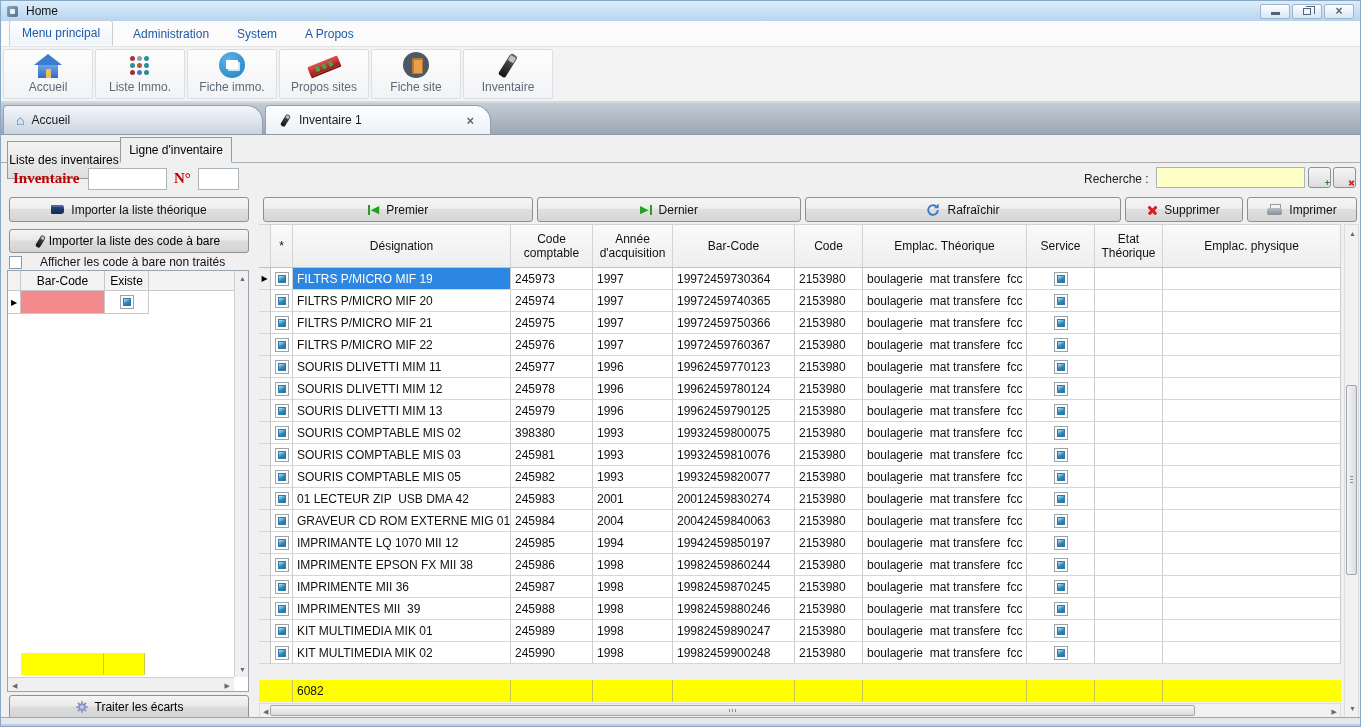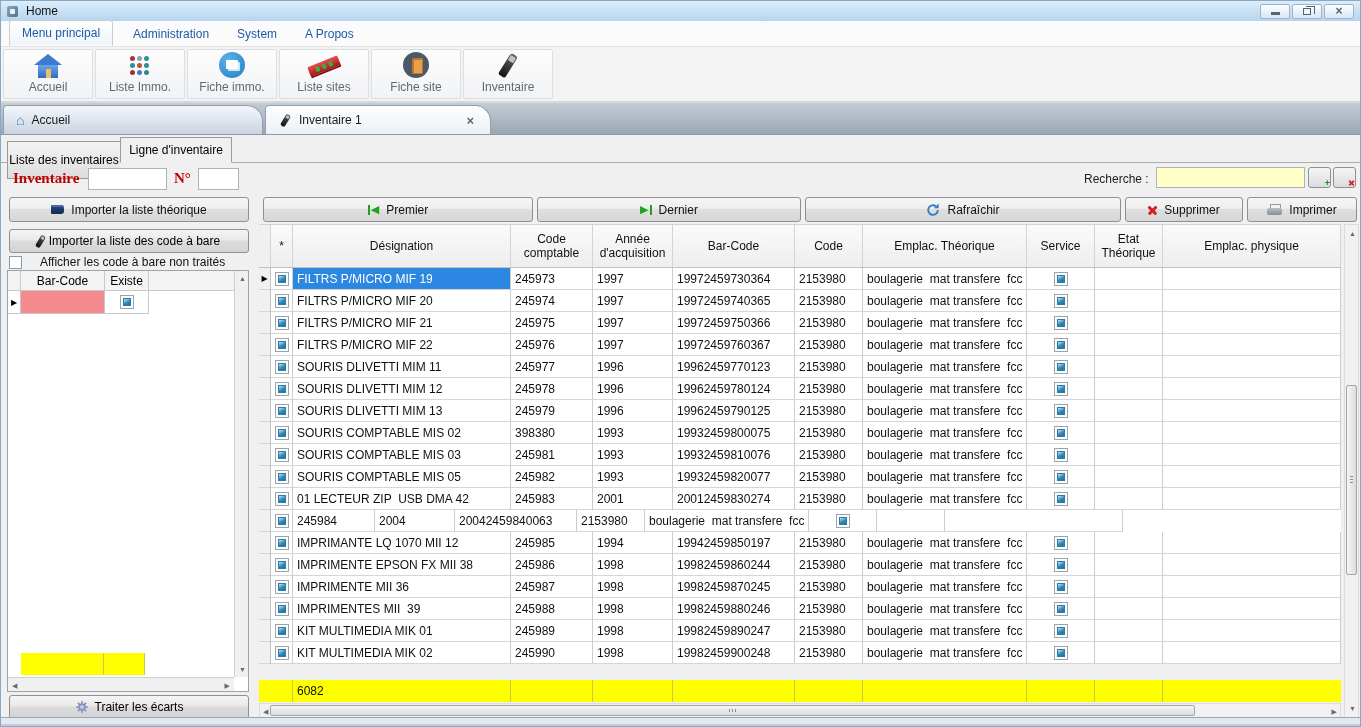--- a/index.html
+++ b/index.html
@@ -220,21 +220,21 @@
       <span class="lbl">Fiche immo.</span>
     </div>
     <div class="tool-btn">
       <span class="ic">
           <span class="ram">
             <i></i>
             <i></i>
             <i></i>
           </span>
         </span>
-      <span class="lbl">Liste sites</span>
+      <span class="lbl">Propos sites</span>
     </div>
     <div class="tool-btn">
       <span class="ic">
           <span class="circ-dark"></span>
         </span>
       <span class="lbl">Fiche site</span>
     </div>
     <div class="tool-btn">
       <span class="ic">
           <span class="scanner"></span>
@@ -523,20 +523,21 @@
     <span class="cell w-code">2153980</span>
     <span class="cell w-emt">boulagerie  mat transfere  fcc</span>
     <span class="cell center w-srv"><span class="cb"></span></span>
     <span class="cell w-etat"></span>
     <span class="cell w-emp"></span>
   </div>
 
   <div class="grid-row">
     <span class="cell ind w-ind"></span>
     <span class="cell center w-star"><span class="cb"></span></span>
+    <span class="cell w-des">GRAVEUR CD ROM EXTERNE MIG 01</span>
     <span class="cell w-cc">245984</span>
     <span class="cell w-an">2004</span>
     <span class="cell w-bc">20042459840063</span>
     <span class="cell w-code">2153980</span>
     <span class="cell w-emt">boulagerie  mat transfere  fcc</span>
     <span class="cell center w-srv"><span class="cb"></span></span>
     <span class="cell w-etat"></span>
     <span class="cell w-emp"></span>
   </div>
 

